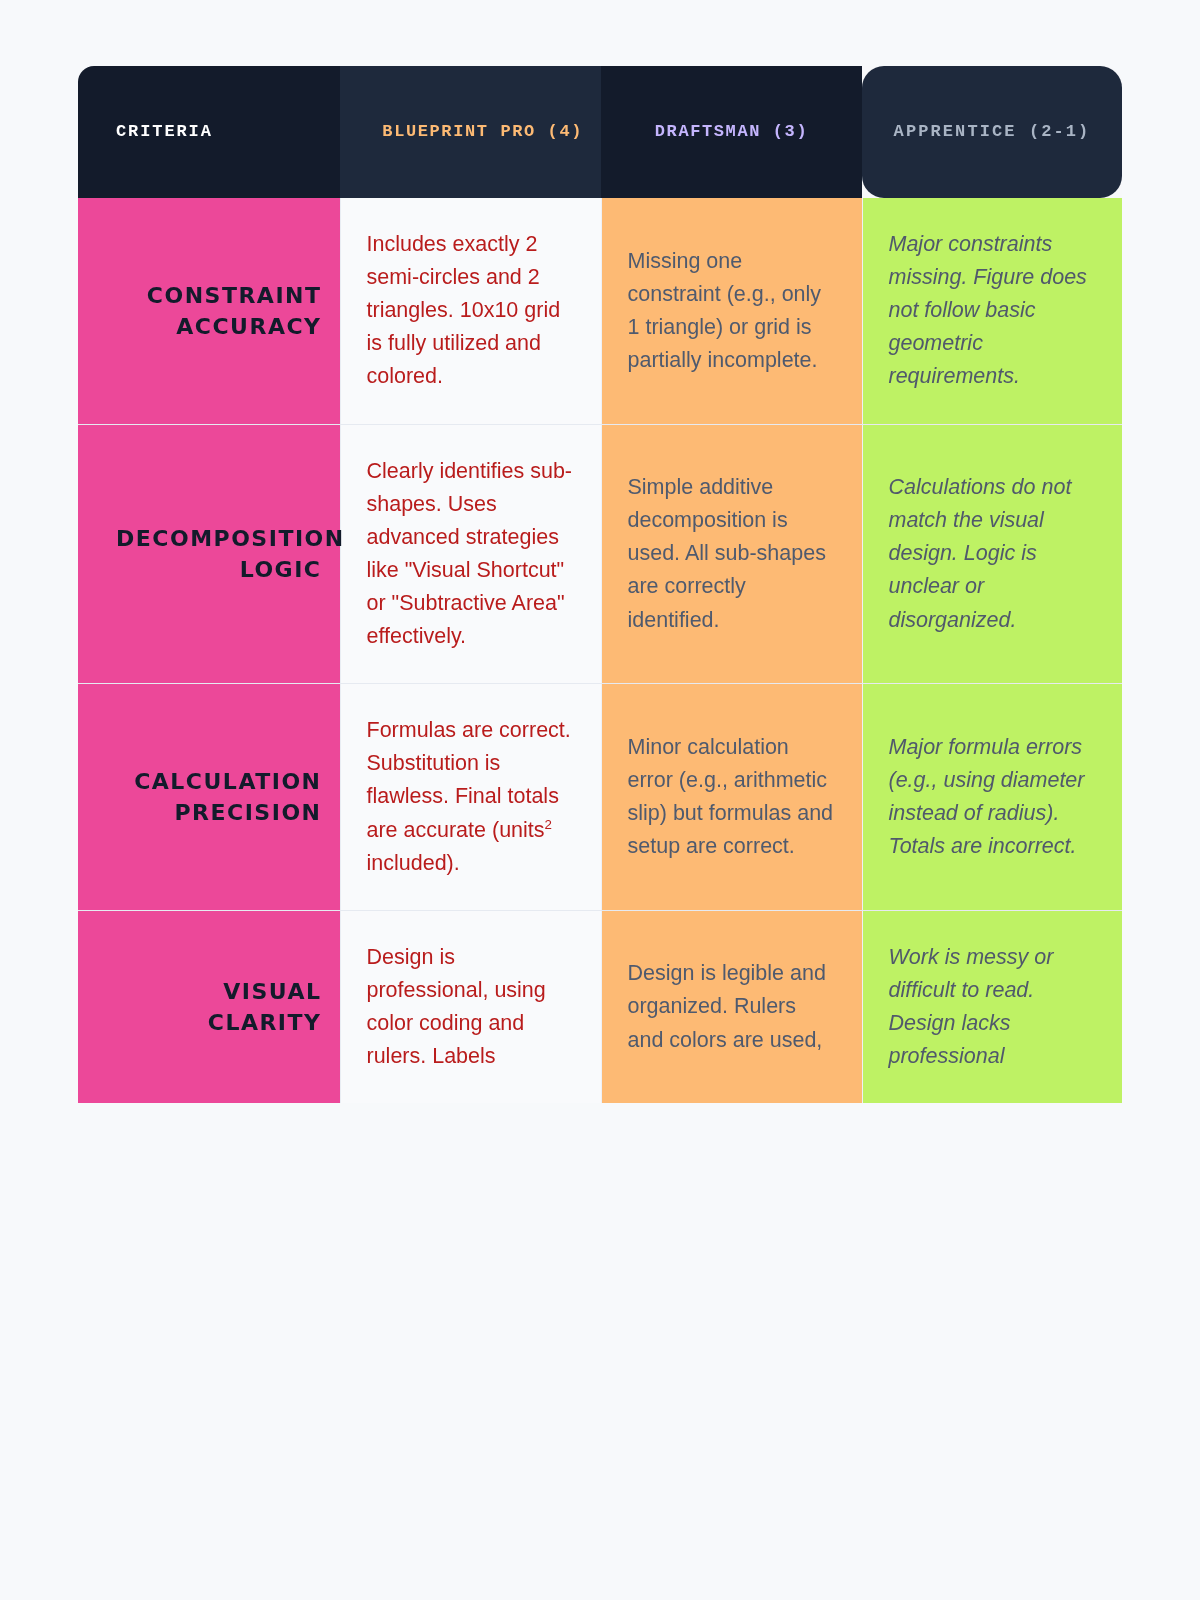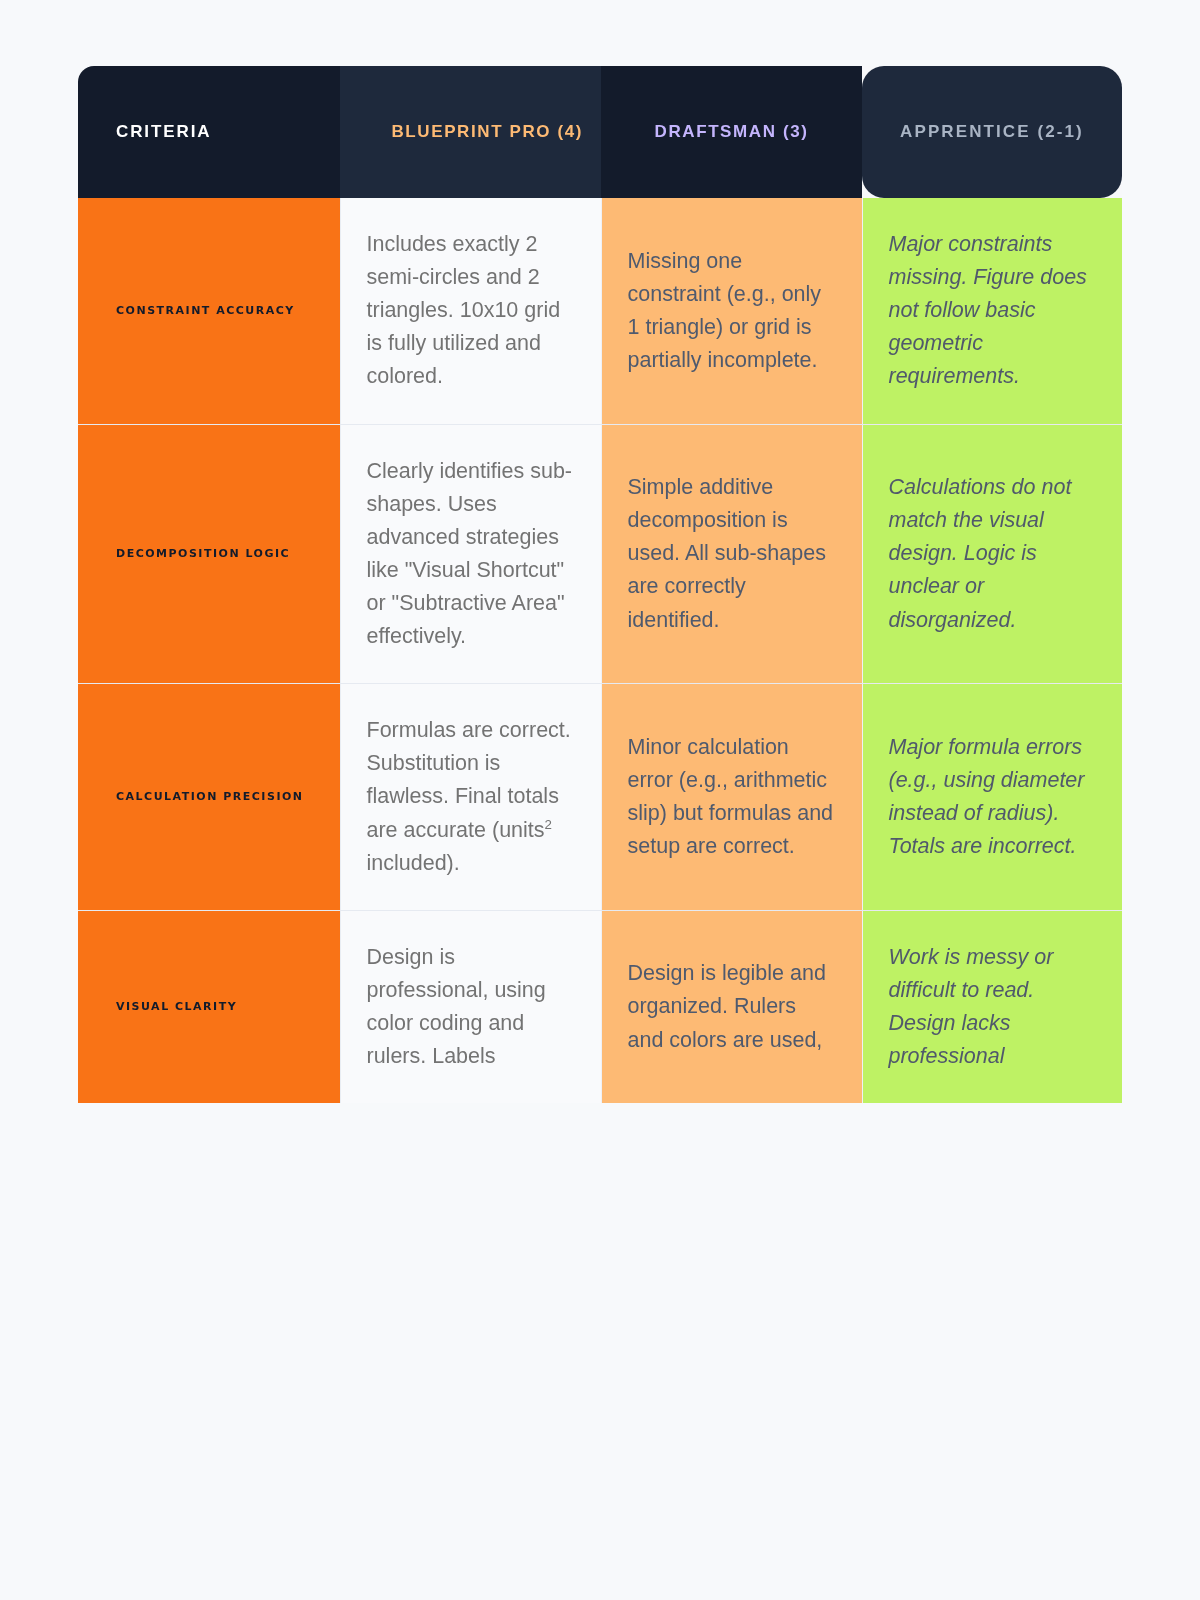--- a/index.html
+++ b/index.html
@@ -74,21 +74,21 @@
 
   .rubric-table col.c-criteria { width: 262px; }
   .rubric-table col.c-lvl1     { width: 261px; }
   .rubric-table col.c-lvl2     { width: 261px; }
   .rubric-table col.c-lvl3     { width: 260px; }
 
   
   thead th {
     height: 132px;
     vertical-align: middle;
-    font-family: Liberation Sans, sans-serif;
+    font-family: Liberation Mono, monospace;
     font-size: 17px;
     font-weight: 700;
     letter-spacing: 1.6px;
     text-transform: uppercase;
     line-height: 1.35;
     padding: 10px 18px;
   }
 
   th.h-criteria {
     background: #131b2b;
@@ -119,37 +119,38 @@
   tbody td {
     vertical-align: middle;
     border-bottom: 1px solid #e6eaf1;
     font-size: 21.5px;
     line-height: 1.54;
     color: #4a5568;
     padding: 30px 26px;
   }
 
   tbody td.cell-criteria {
-    background: #f97316;
+    background: #ec4899;
     border-right: 1px solid #e9edf3;
     font-family: "DejaVu Sans", sans-serif;
-    font-size: 11px;
+    font-size: 22px;
     font-weight: 700;
     letter-spacing: 1.5px;
     line-height: 1.42;
     text-transform: uppercase;
     color: #131b2b;
     padding-left: 38px;
     padding-right: 18px;
+    text-align: right;
   }
 
   tbody td.cell-lvl1 {
     background: #f9fafc;
     border-right: 1px solid #eef1f6;
-    color: #737373;
+    color: #b91c1c;
   }
 
   tbody td.cell-lvl2 {
     background: #fdba74;
     border-right: 1px solid #eef1f6;
     color: #4f5a6e;
   }
 
   tbody td.cell-lvl3 {
     background: #bef264;

